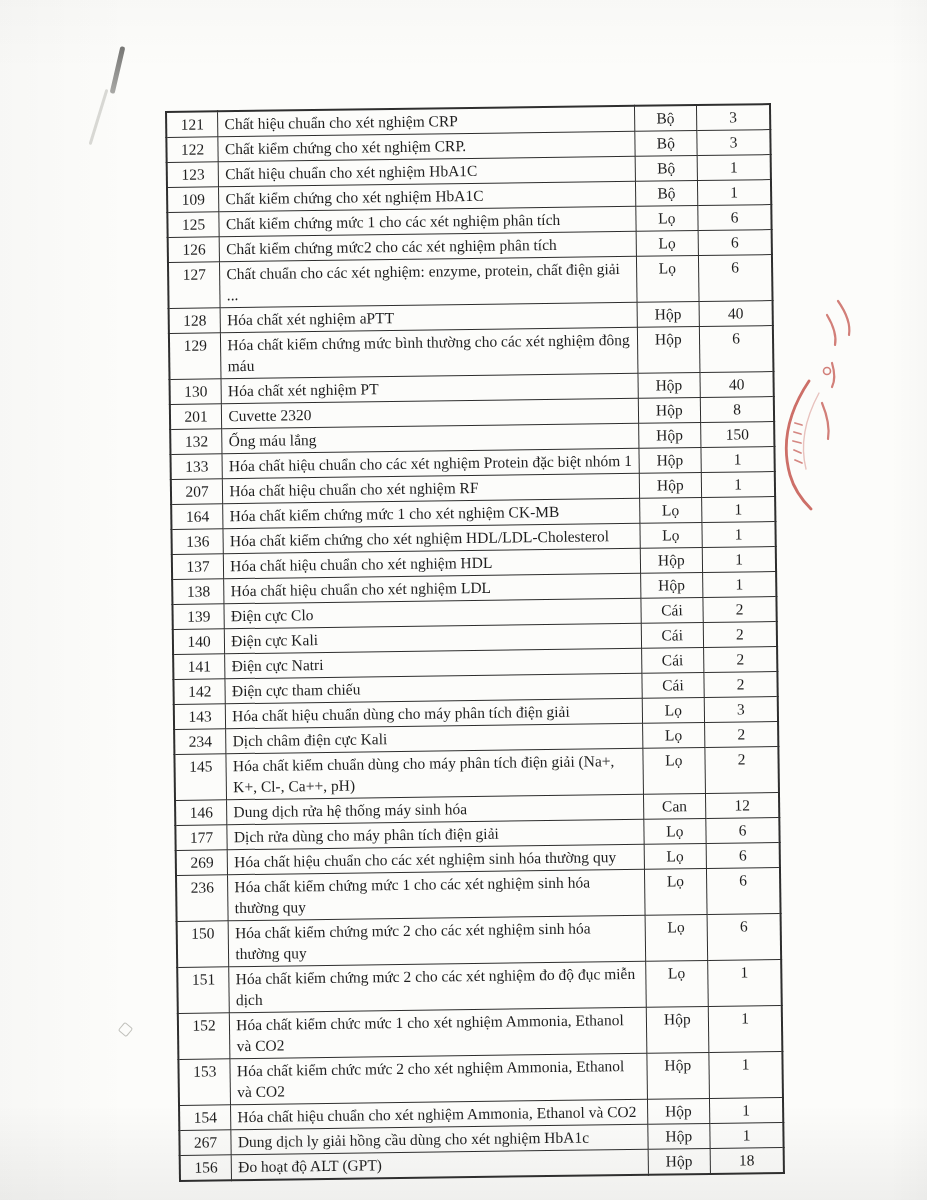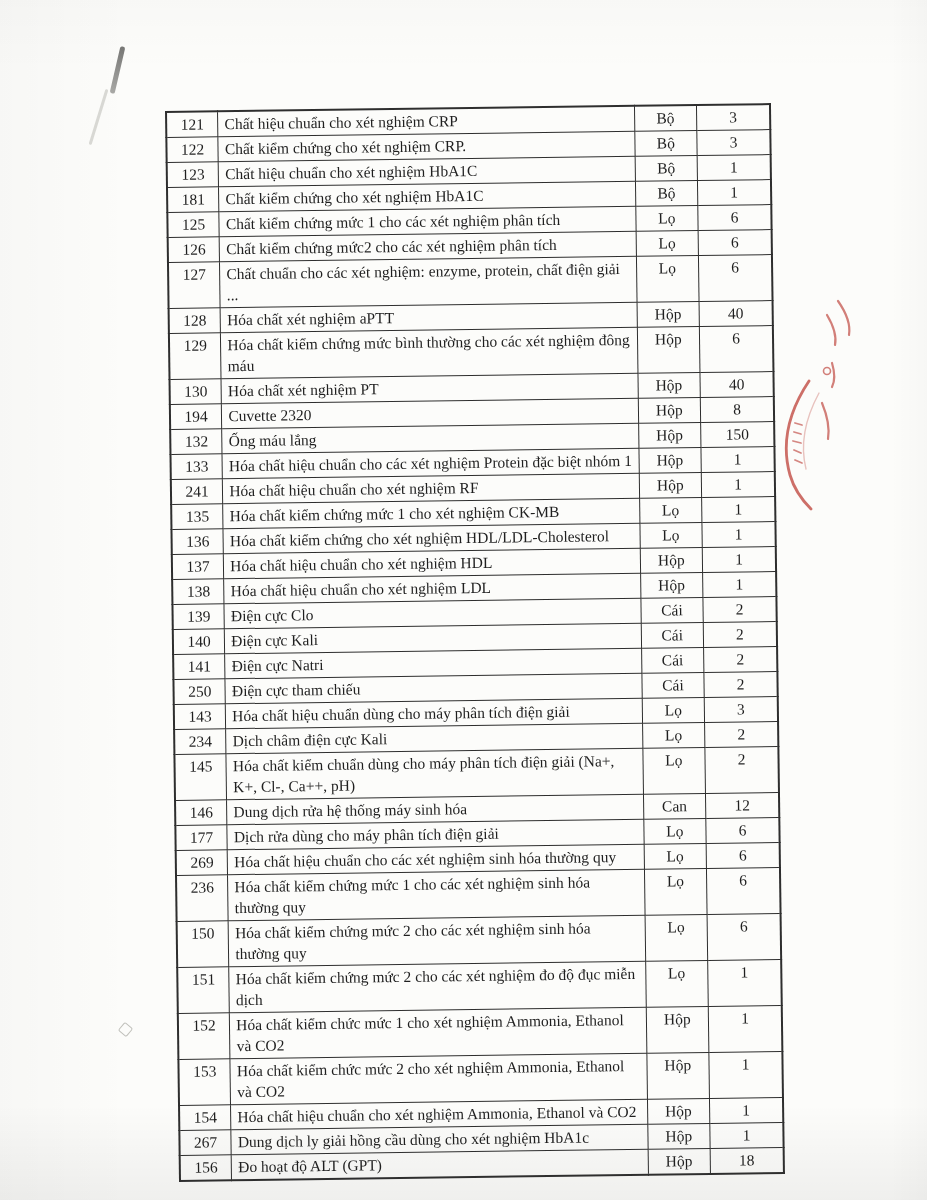--- a/index.html
+++ b/index.html
@@ -80,21 +80,21 @@
     </tr>
 
     <tr class="row">
       <td class="c-no">123</td>
       <td class="c-desc">Chất hiệu chuẩn cho xét nghiệm HbA1C</td>
       <td class="c-unit">Bộ</td>
       <td class="c-qty">1</td>
     </tr>
 
     <tr class="row">
-      <td class="c-no">181</td>
+      <td class="c-no">109</td>
       <td class="c-desc">Chất kiểm chứng cho xét nghiệm HbA1C</td>
       <td class="c-unit">Bộ</td>
       <td class="c-qty">1</td>
     </tr>
 
     <tr class="row">
       <td class="c-no">125</td>
       <td class="c-desc">Chất kiểm chứng mức 1 cho các xét nghiệm phân tích</td>
       <td class="c-unit">Lọ</td>
       <td class="c-qty">6</td>
@@ -129,49 +129,49 @@
     </tr>
 
     <tr class="row">
       <td class="c-no">130</td>
       <td class="c-desc">Hóa chất xét nghiệm PT</td>
       <td class="c-unit">Hộp</td>
       <td class="c-qty">40</td>
     </tr>
 
     <tr class="row">
-      <td class="c-no">194</td>
+      <td class="c-no">201</td>
       <td class="c-desc">Cuvette 2320</td>
       <td class="c-unit">Hộp</td>
       <td class="c-qty">8</td>
     </tr>
 
     <tr class="row">
       <td class="c-no">132</td>
       <td class="c-desc">Ống máu lắng</td>
       <td class="c-unit">Hộp</td>
       <td class="c-qty">150</td>
     </tr>
 
     <tr class="row">
       <td class="c-no">133</td>
       <td class="c-desc">Hóa chất hiệu chuẩn cho các xét nghiệm Protein đặc biệt nhóm 1</td>
       <td class="c-unit">Hộp</td>
       <td class="c-qty">1</td>
     </tr>
 
     <tr class="row">
-      <td class="c-no">241</td>
+      <td class="c-no">207</td>
       <td class="c-desc">Hóa chất hiệu chuẩn cho xét nghiệm RF</td>
       <td class="c-unit">Hộp</td>
       <td class="c-qty">1</td>
     </tr>
 
     <tr class="row">
-      <td class="c-no">135</td>
+      <td class="c-no">164</td>
       <td class="c-desc">Hóa chất kiểm chứng mức 1 cho xét nghiệm CK-MB</td>
       <td class="c-unit">Lọ</td>
       <td class="c-qty">1</td>
     </tr>
 
     <tr class="row">
       <td class="c-no">136</td>
       <td class="c-desc">Hóa chất kiểm chứng cho xét nghiệm HDL/LDL-Cholesterol</td>
       <td class="c-unit">Lọ</td>
       <td class="c-qty">1</td>
@@ -206,21 +206,21 @@
     </tr>
 
     <tr class="row">
       <td class="c-no">141</td>
       <td class="c-desc">Điện cực Natri</td>
       <td class="c-unit">Cái</td>
       <td class="c-qty">2</td>
     </tr>
 
     <tr class="row">
-      <td class="c-no">250</td>
+      <td class="c-no">142</td>
       <td class="c-desc">Điện cực tham chiếu</td>
       <td class="c-unit">Cái</td>
       <td class="c-qty">2</td>
     </tr>
 
     <tr class="row">
       <td class="c-no">143</td>
       <td class="c-desc">Hóa chất hiệu chuẩn dùng cho máy phân tích điện giải</td>
       <td class="c-unit">Lọ</td>
       <td class="c-qty">3</td>

